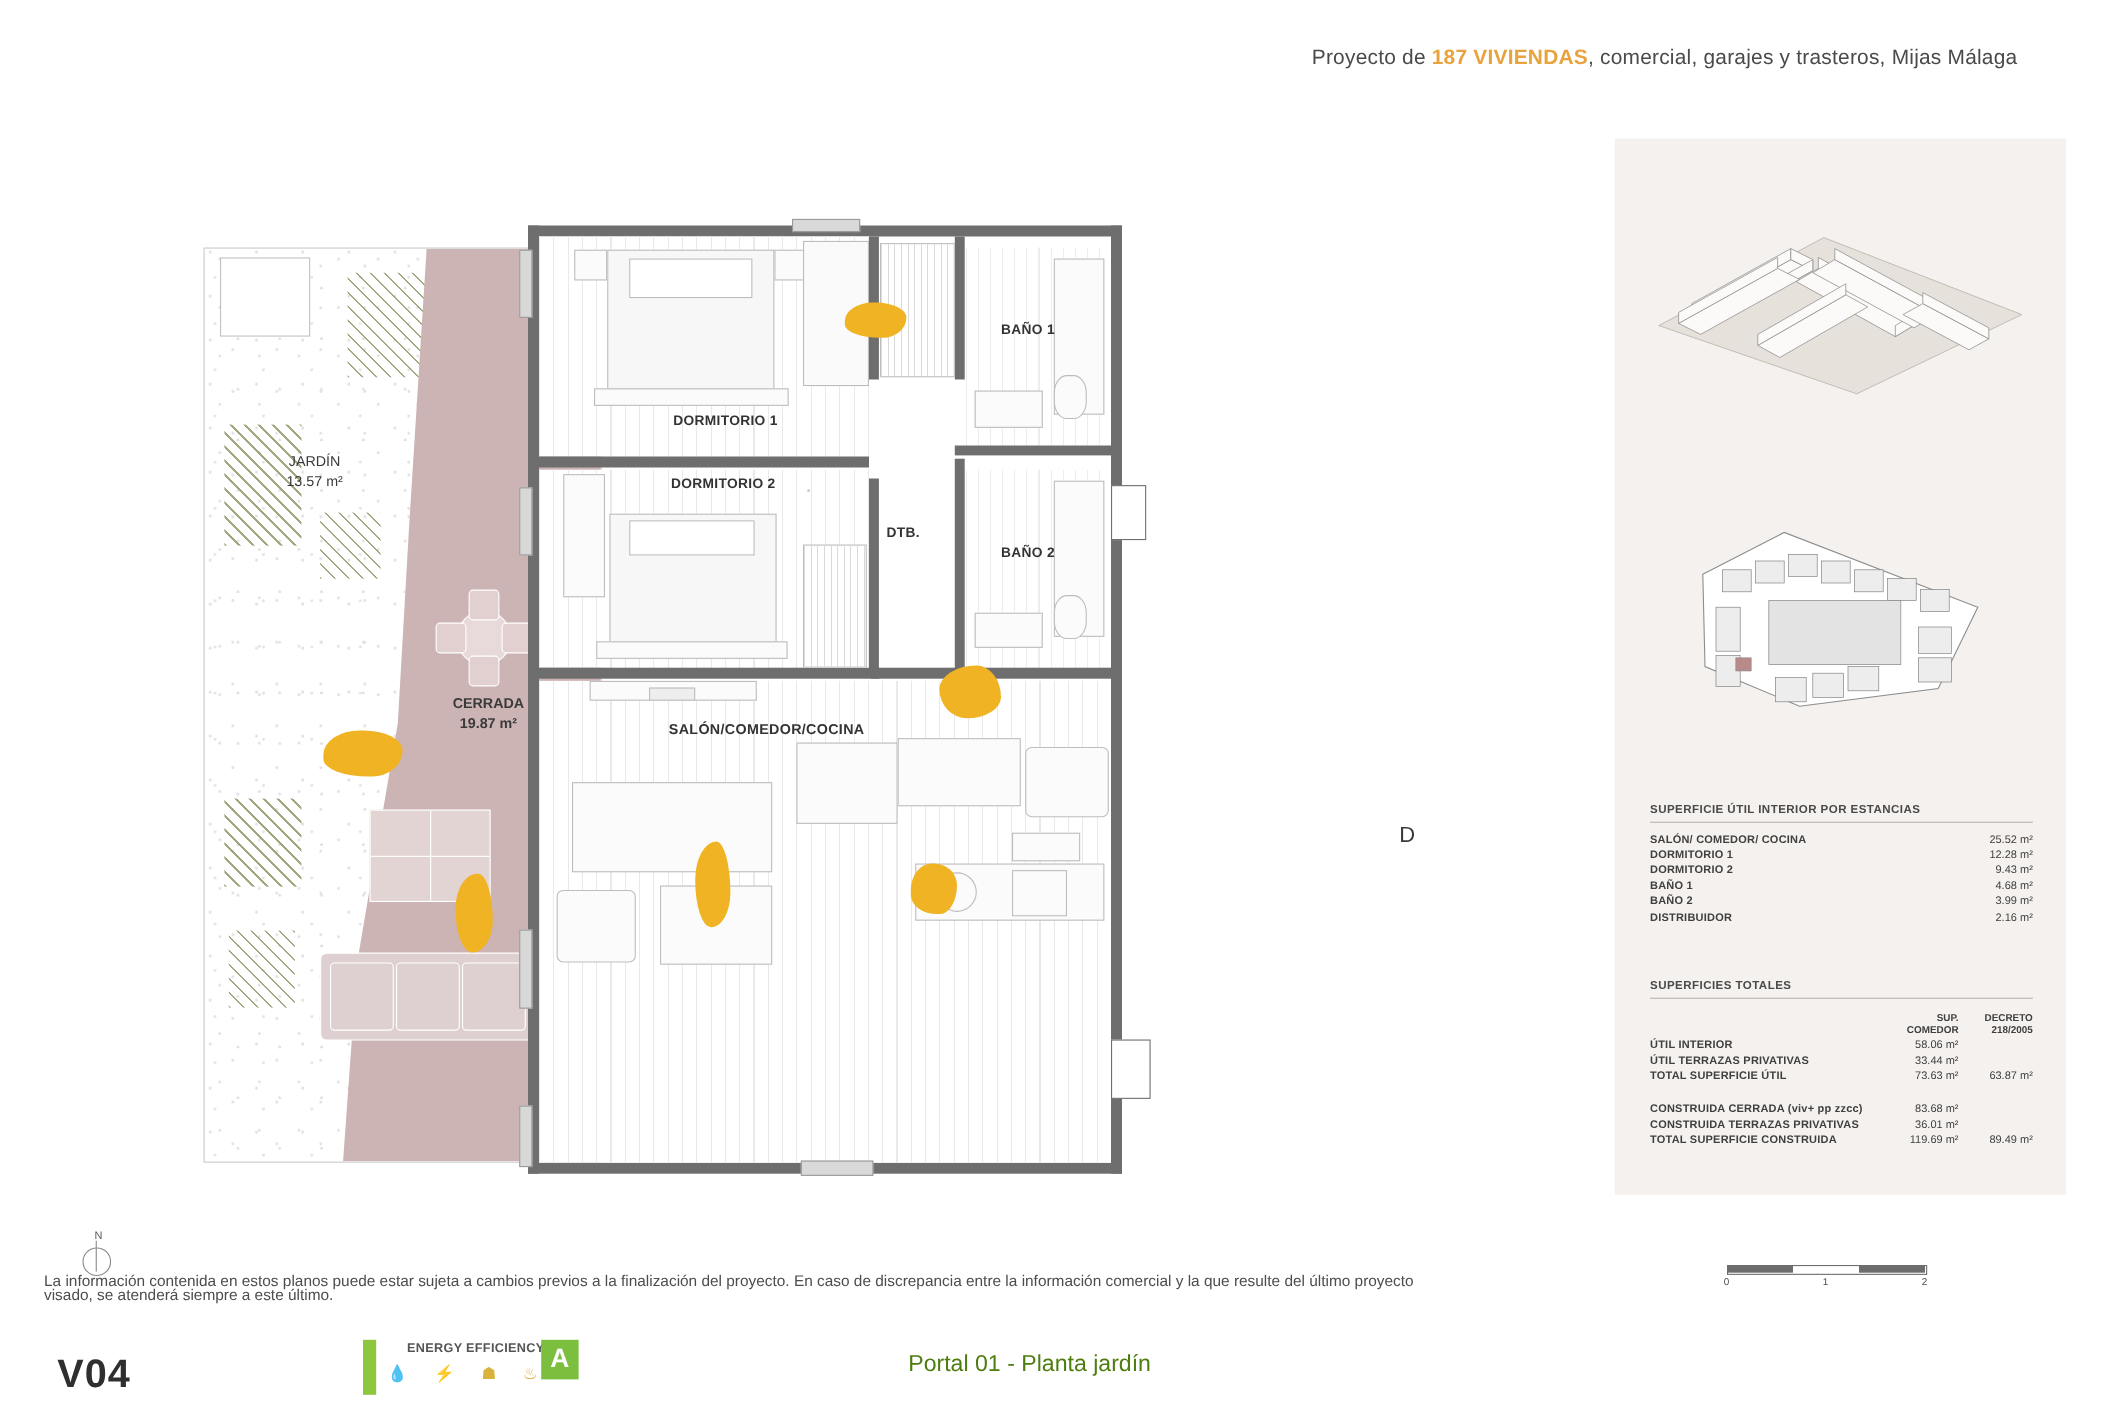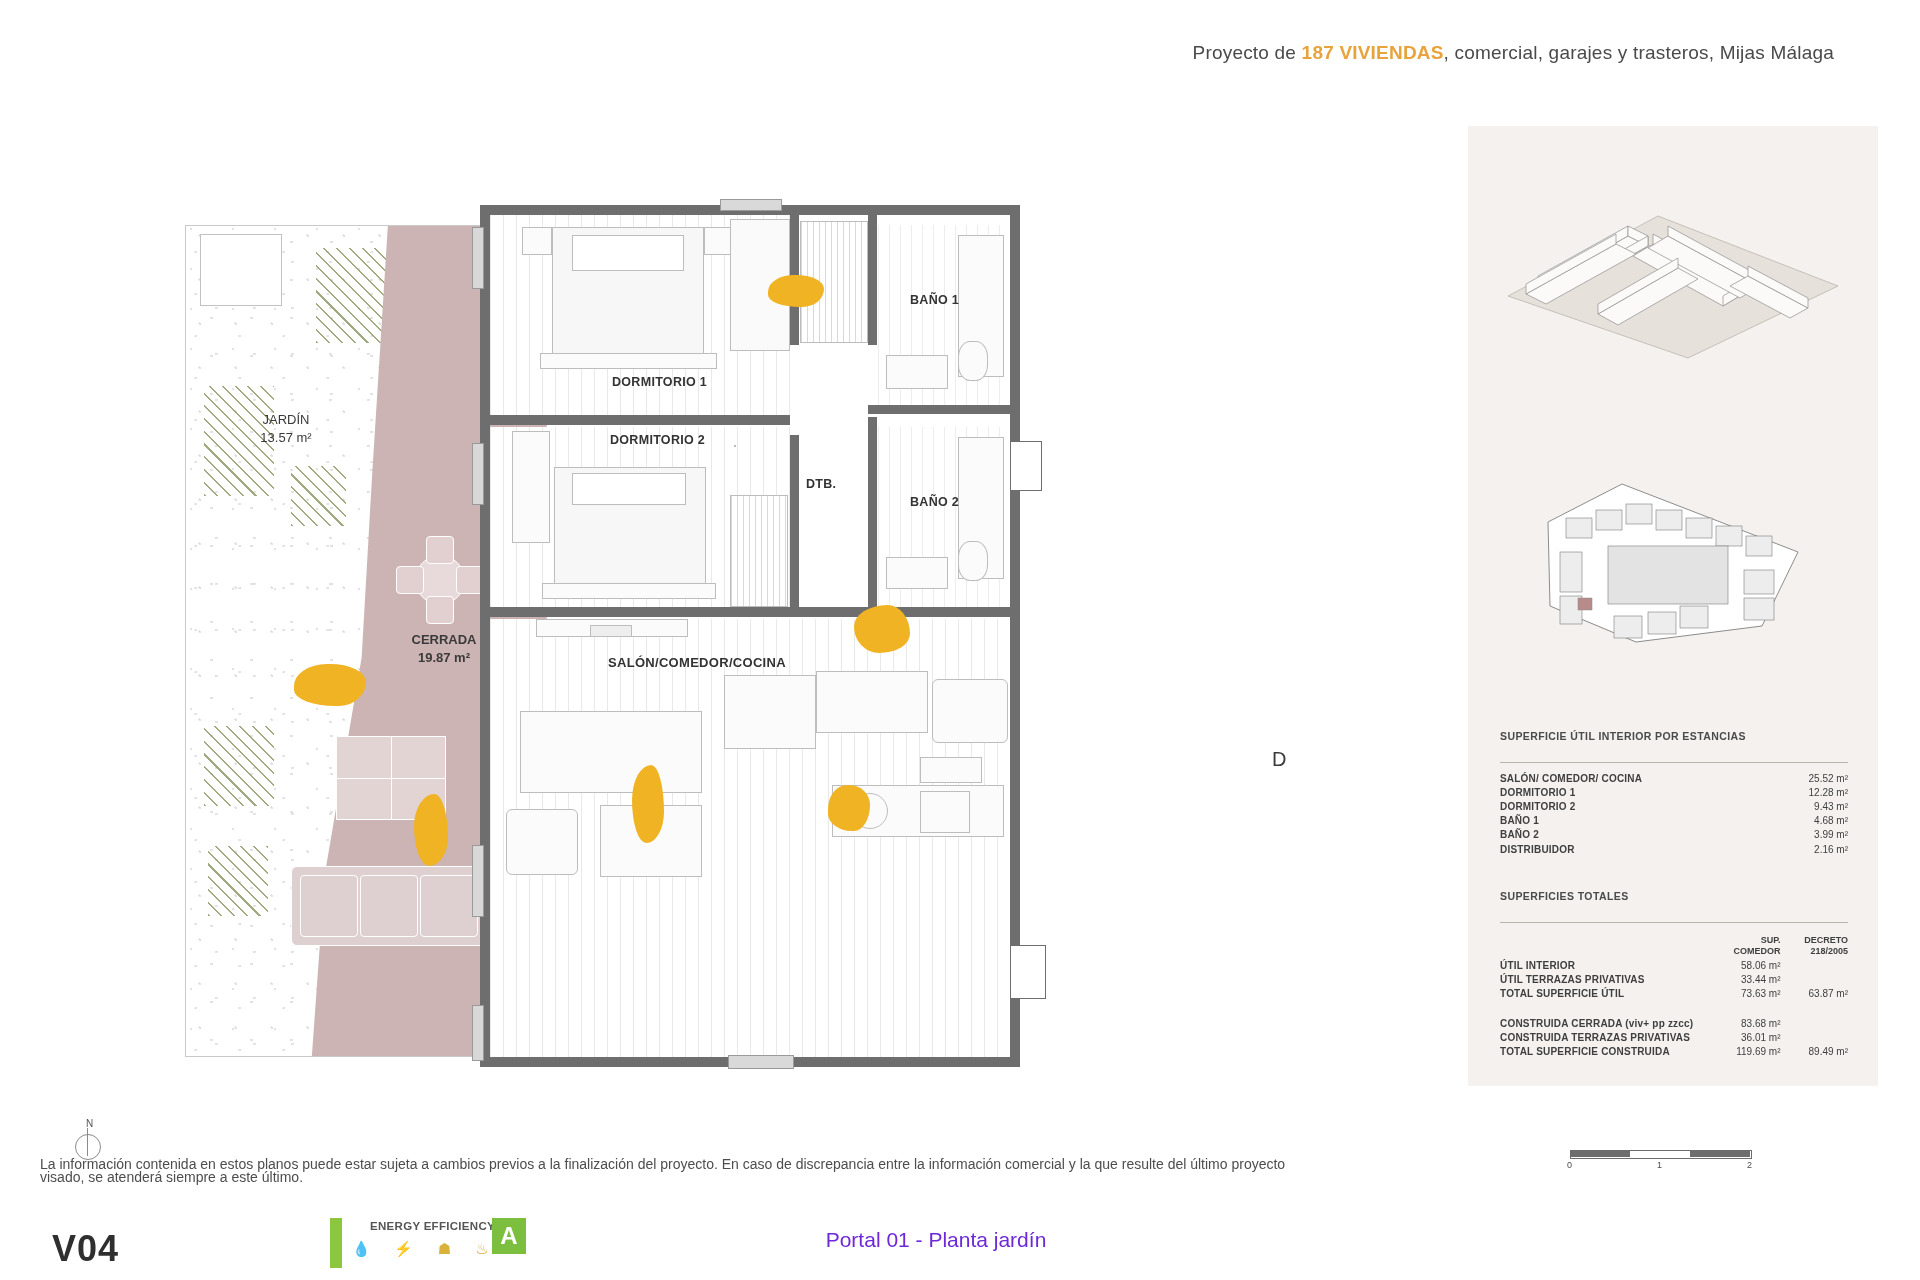--- a/index.html
+++ b/index.html
@@ -132,21 +132,21 @@
   }
   .iso{
     position:absolute;left:1478px;top:136px;width:390px;height:240px;
     background:#f4f1ee;
   }
   .sitemap{
     position:absolute;left:1530px;top:466px;width:290px;height:190px;
   }
   .sect-title{
     font-size:10.5px;font-weight:bold;color:#4a4a4a;letter-spacing:.4px;
-    border-bottom:1px solid #b9b4ae;padding-bottom:20px;
+    border-bottom:1px solid #b9b4ae;padding-bottom:5px;
   }
   .tbl{width:100%;border-collapse:collapse;font-size:10px;color:#3f3f3f;}
   .tbl td{padding:1.6px 0;}
   .tbl td.lbl{font-weight:bold;letter-spacing:.2px;}
   .tbl td.val{text-align:right;white-space:nowrap;}
   .tbl td.val2{text-align:right;white-space:nowrap;padding-left:14px;}
   .small-head{font-size:9px;font-weight:bold;color:#3f3f3f;text-align:right;line-height:11px;}
 
   
   .vcode{
@@ -156,21 +156,21 @@
     position:absolute;left:330px;top:1218px;width:200px;height:52px;
   }
   .energy .title{position:absolute;left:40px;top:2px;font-size:11.5px;font-weight:bold;color:#555;letter-spacing:.3px;}
   .energy .bar{position:absolute;left:0px;top:0px;width:12px;height:50px;background:#8dc63f;}
   .energy .abox{
     position:absolute;left:162px;top:0px;width:34px;height:36px;background:#7cbf3f;color:#fff;
     font-size:24px;font-weight:bold;text-align:center;line-height:36px;
   }
   .energy .icons{position:absolute;left:22px;top:22px;font-size:15px;color:#d8b23a;letter-spacing:10px;}
   .foot-title{
-    position:absolute;left:0;right:0;top:1228px;text-align:center;font-size:21px;color:#6d28d9;
+    position:absolute;left:0;right:0;top:1228px;text-align:center;font-size:21px;color:#4d7c0f;
   }
   .door-letter{
     position:absolute;left:1272px;top:748px;font-size:20px;color:#3a3a3a;
   }
 </style>
 </head>
 <body>
 
 <div class="page">
 

